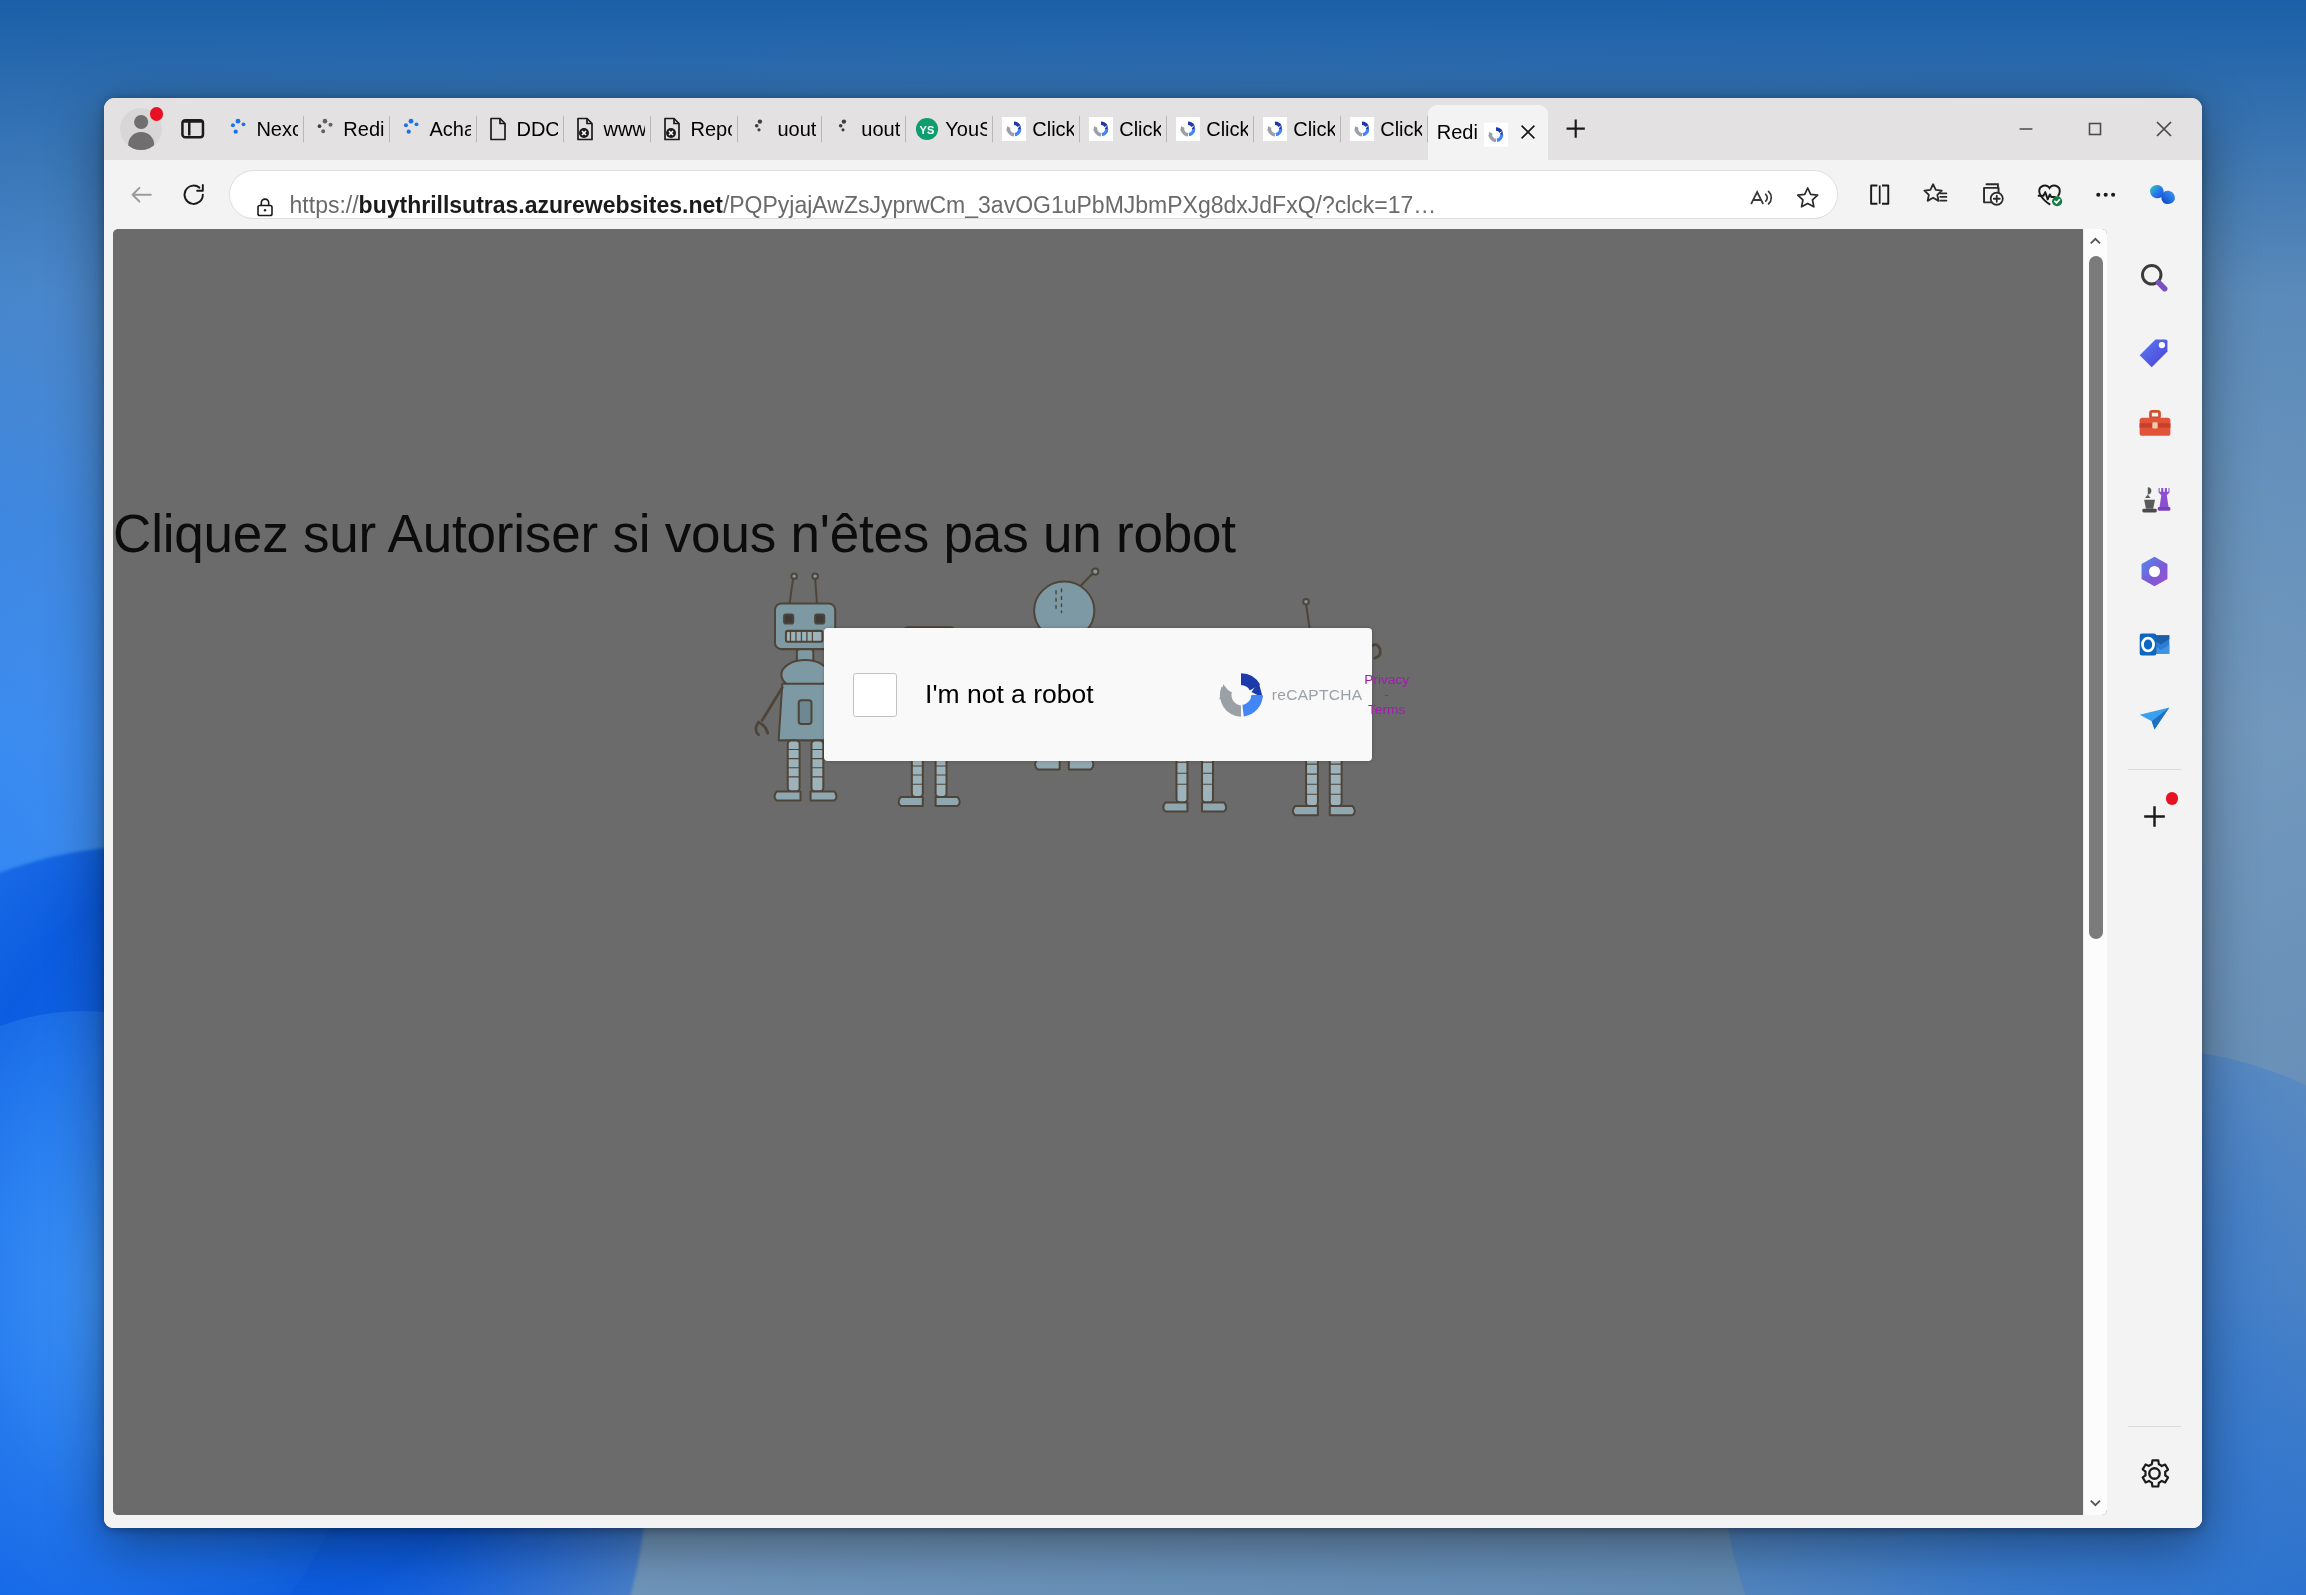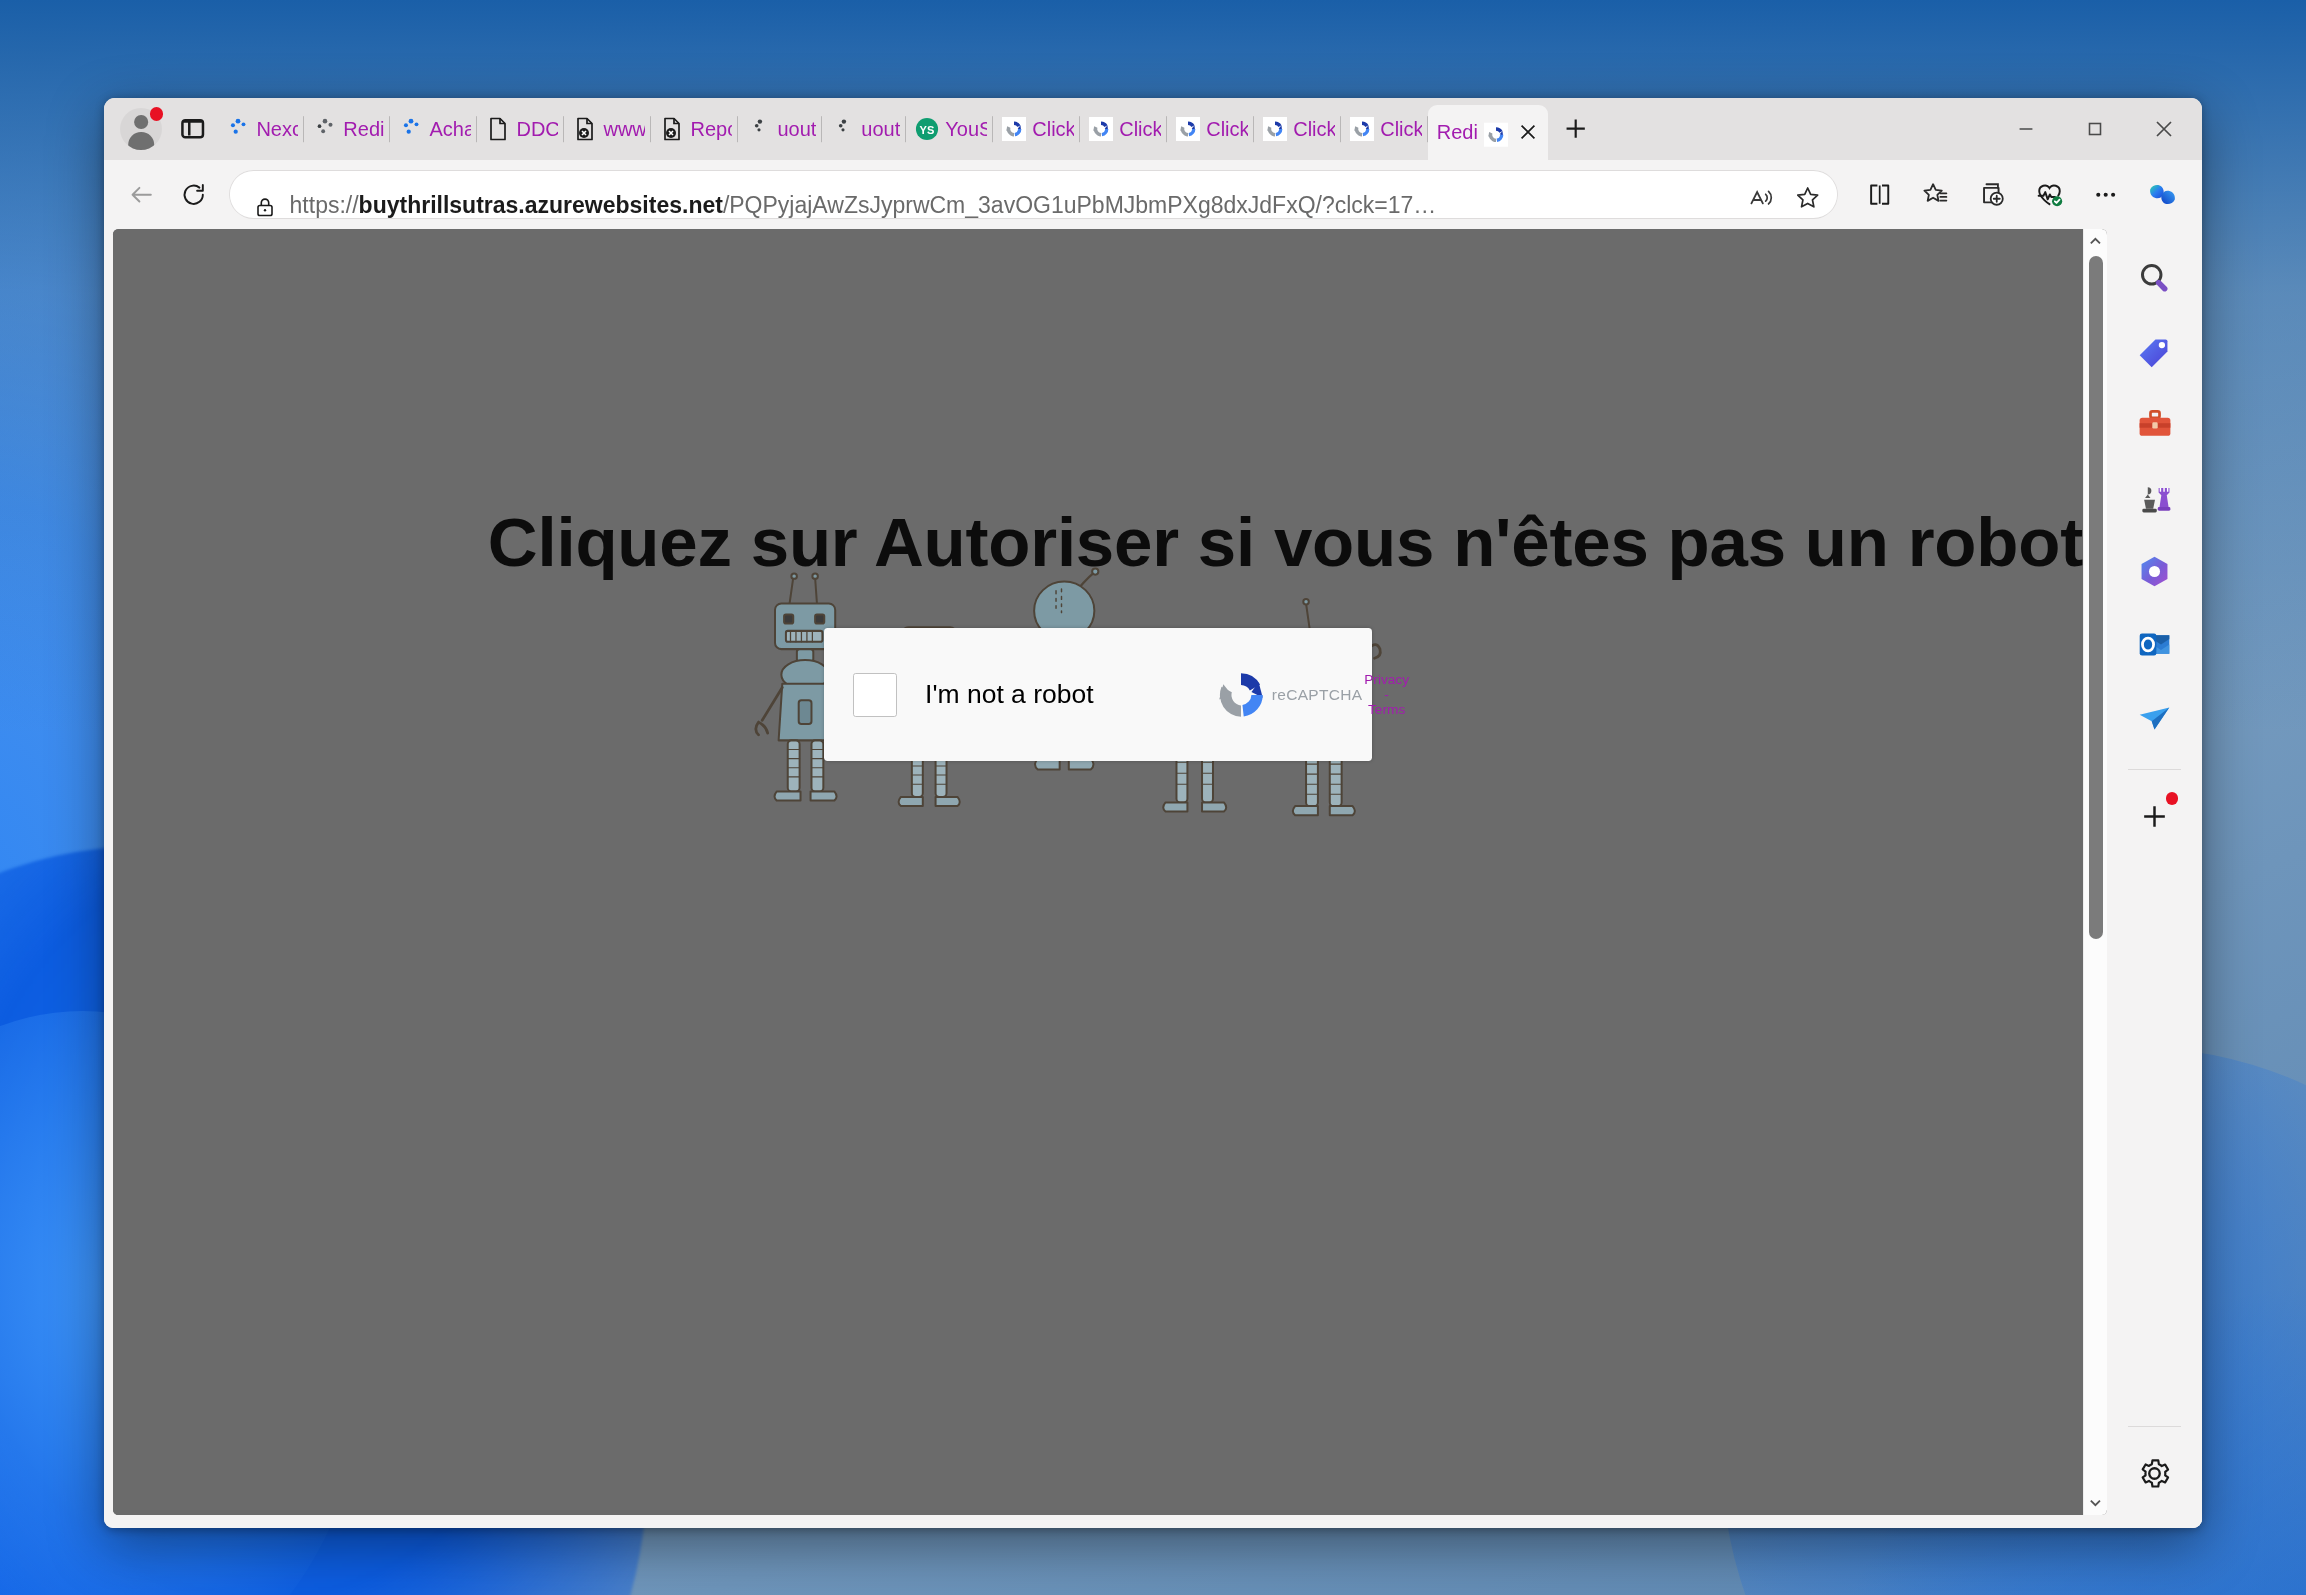--- a/index.html
+++ b/index.html
@@ -99,21 +99,21 @@
     width:0.9px; height:25.6px; background:#b9b7b7;
   }
   .tab.active {
     background:#f4f3f3;
     border-radius: 9.1px 9.1px 0 0;
     height: 55px;
     align-self: flex-end;
   }
   .tab-fav { width: 24px; height: 24px; flex:0 0 auto; display:flex; align-items:flex-start; justify-content:center;}
   .tab-title {
-    font-size: 20px; color:#a21caf; white-space:nowrap;
+    font-size: 20px; color:#000000; white-space:nowrap;
     overflow:hidden; max-width: 42px;
   }
   .tab.active .tab-title { max-width:none; }
   .tab-close {
     width: 27.4px; height:27.4px; display:flex; align-items:center; justify-content:center;
     flex:0 0 auto;
   }
   .newtab {
     width: 42px; height: 42px; display:flex; align-items:center; justify-content:center;
     flex:0 0 auto; margin-left: 7.3px;
@@ -148,22 +148,22 @@
   #viewport {
     flex:1 1 auto; position:relative; background:#6b6b6b;
     margin: 0 0 12.8px 9.1px; border-radius: 5.5px; overflow:hidden;
     display:flex;
   }
   #page {
     flex:1 1 auto; position:relative; background:#6b6b6b; overflow:hidden;
   }
   #pagehead {
     position:absolute; left:0; right:0; top: 274px;
-    text-align:right; font-size: 69px; color:#0c0c0c;
-    font-family: "Liberation Sans", sans-serif; font-weight: 700;
+    text-align:left; font-size: 53px; color:#0c0c0c;
+    font-family: "Liberation Sans", sans-serif; font-weight: 400;
     letter-spacing: -0.2px;
   }
 
   
   #robots {
     position:absolute; left:50%; transform:translateX(-50%);
     top: 338px; width: 713px; height: 292px;
   }
 
   

